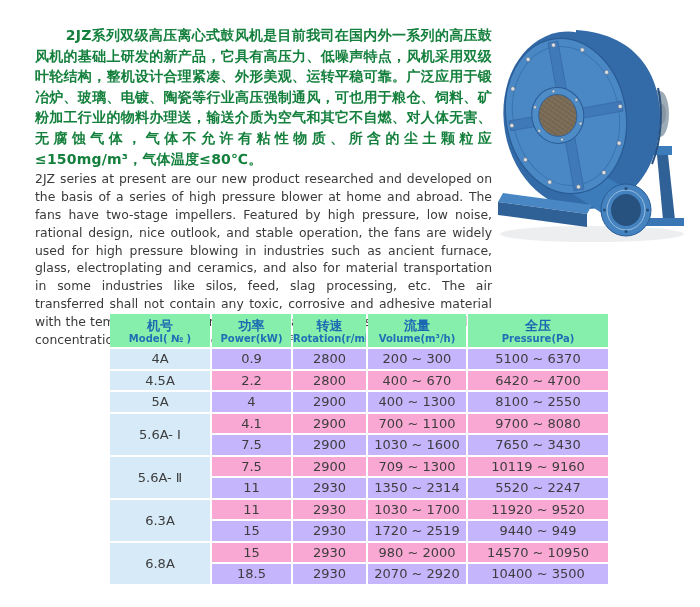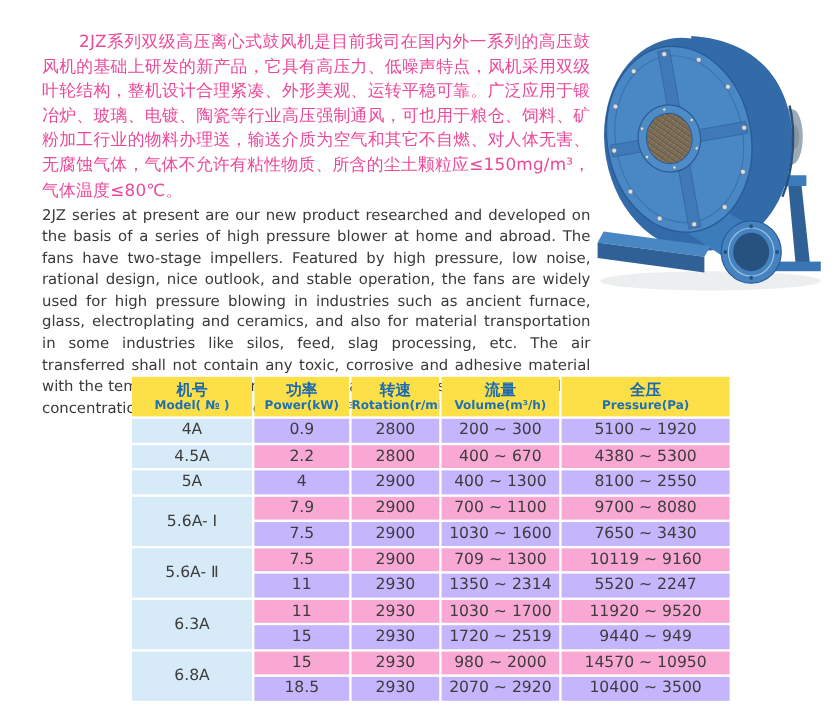--- a/index.html
+++ b/index.html
@@ -3,41 +3,41 @@
 <meta charset="utf-8">
 <style>
   html,body { margin:0; padding:0; }
   body {
     width:700px; height:607px; position:relative; overflow:hidden;
     background:#ffffff;
     font-family:"DejaVu Sans","Liberation Sans",sans-serif;
   }
   .cn-intro {
     position:absolute; left:35px; top:11px; width:457px;
-    font-size:14px; font-weight:normal; color:#ec4899;
+    font-size:14px; font-weight:bold; color:#15803d;
     line-height:20.6px; text-align:justify; text-indent:2.2em;
     letter-spacing:0.2px;
   }
   .en-intro {
     position:absolute; left:35px; top:158px; width:457px;
     font-size:12.4px; font-weight:normal; color:#3a3a3a;
     line-height:17.8px; text-align:justify;
   }
   .fan-wrap { position:absolute; left:490px; top:16px; width:208px; height:236px; }
 
   .spec-table {
     position:absolute; left:108px; top:312px; width:502px;
     border-collapse:separate; border-spacing:2px;
     table-layout:fixed;
   }
   .spec-table th, .spec-table td {
     text-align:center; vertical-align:middle; padding:0;
     overflow:hidden; white-space:nowrap;
   }
-  .spec-table thead th { background:#fde047; height:33px; }
+  .spec-table thead th { background:#86efac; height:33px; }
   .h-cn { font-size:13px; font-weight:bold; color:#1a69b2; line-height:15px; padding-top:1px; }
   .h-en { font-size:10px; font-weight:bold; color:#1f6fb5; line-height:11px; }
   .spec-table td {
     height:19.5px; font-size:13px; color:#3d3d3d;
   }
   .spec-table td.model { background:#d6eaf8; }
   .spec-table td.blue  { background:#f9a8d4; }
   .spec-table td.white { background:#c4b5fd; }
 </style>
 </head>
@@ -165,39 +165,39 @@
         <div class="h-en">Pressure(Pa)</div>
       </th>
     </tr>
   </thead>
   <tbody>
       <tr>
         <td class="model" rowspan="1">4A</td>
         <td class="white">0.9</td>
         <td class="white">2800</td>
         <td class="white">200 ~ 300</td>
-        <td class="white">5100 ~ 1920</td>
+        <td class="white">5100 ~ 6370</td>
       </tr>
       <tr>
         <td class="model" rowspan="1">4.5A</td>
         <td class="blue">2.2</td>
         <td class="blue">2800</td>
         <td class="blue">400 ~ 670</td>
-        <td class="blue">4380 ~ 5300</td>
+        <td class="blue">6420 ~ 4700</td>
       </tr>
       <tr>
         <td class="model" rowspan="1">5A</td>
         <td class="white">4</td>
         <td class="white">2900</td>
         <td class="white">400 ~ 1300</td>
         <td class="white">8100 ~ 2550</td>
       </tr>
       <tr>
         <td class="model" rowspan="2">5.6A- Ⅰ</td>
-        <td class="blue">7.9</td>
+        <td class="blue">4.1</td>
         <td class="blue">2900</td>
         <td class="blue">700 ~ 1100</td>
         <td class="blue">9700 ~ 8080</td>
       </tr>
       <tr>
         <td class="white">7.5</td>
         <td class="white">2900</td>
         <td class="white">1030 ~ 1600</td>
         <td class="white">7650 ~ 3430</td>
       </tr>

